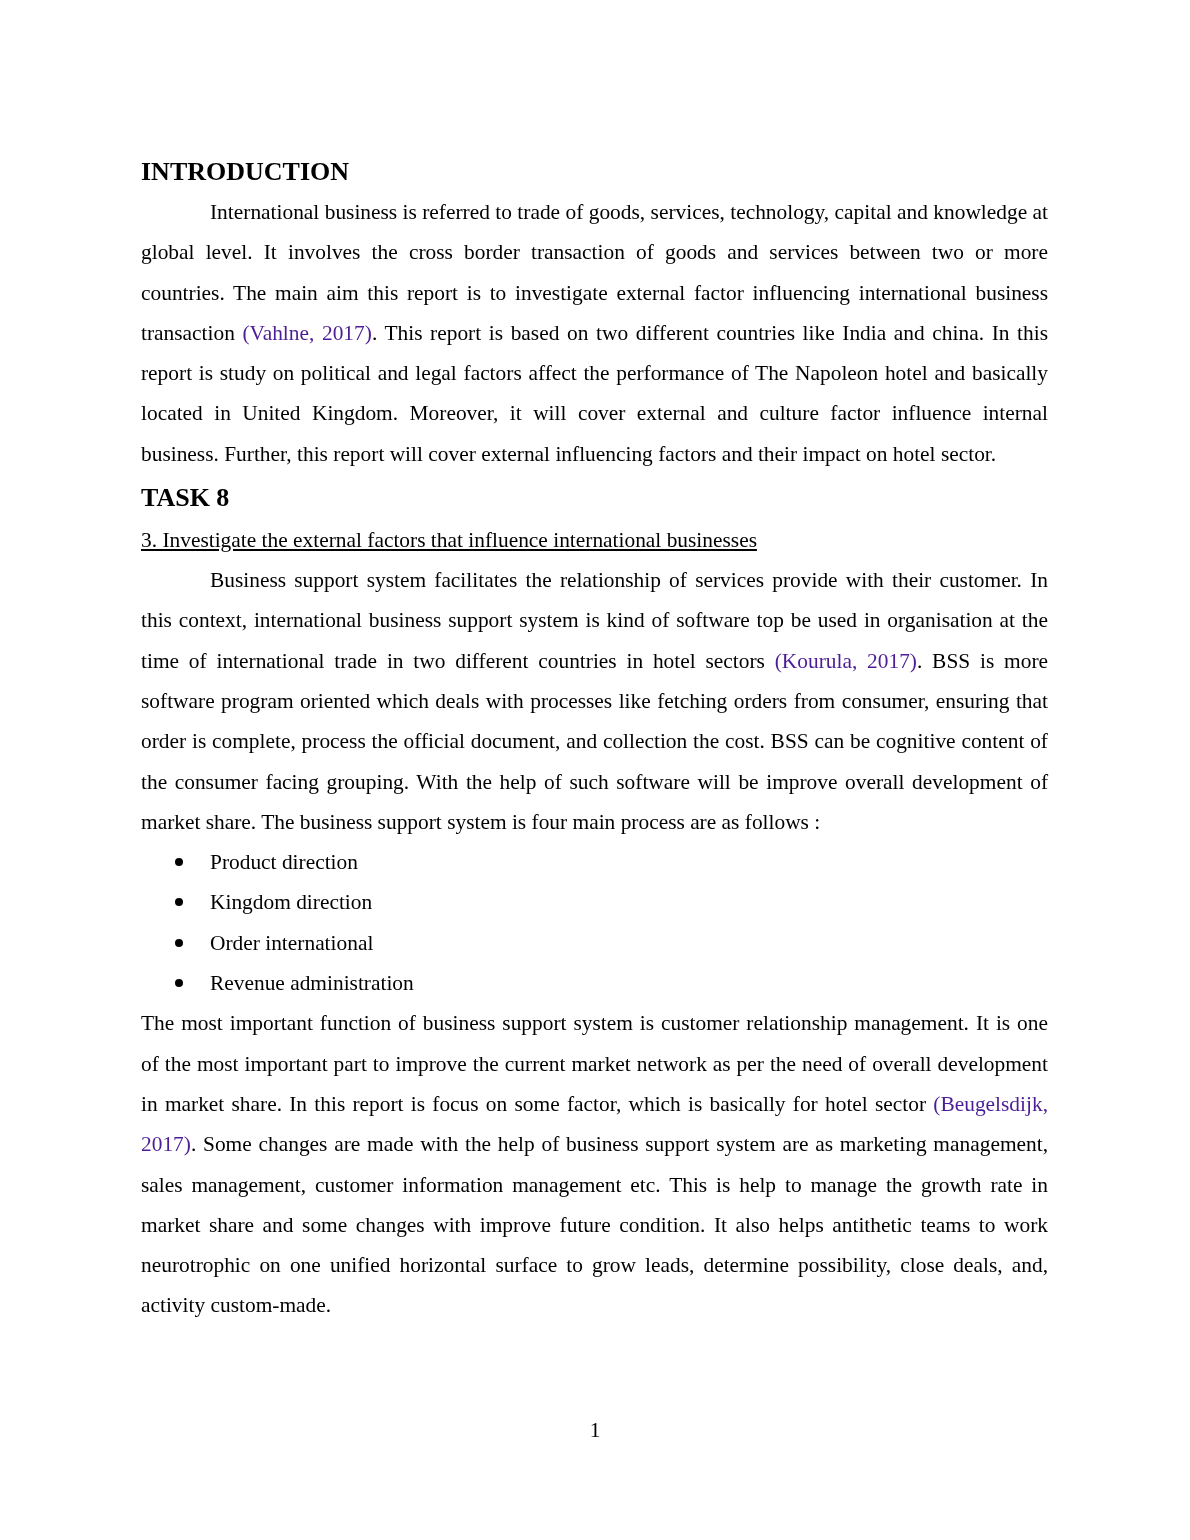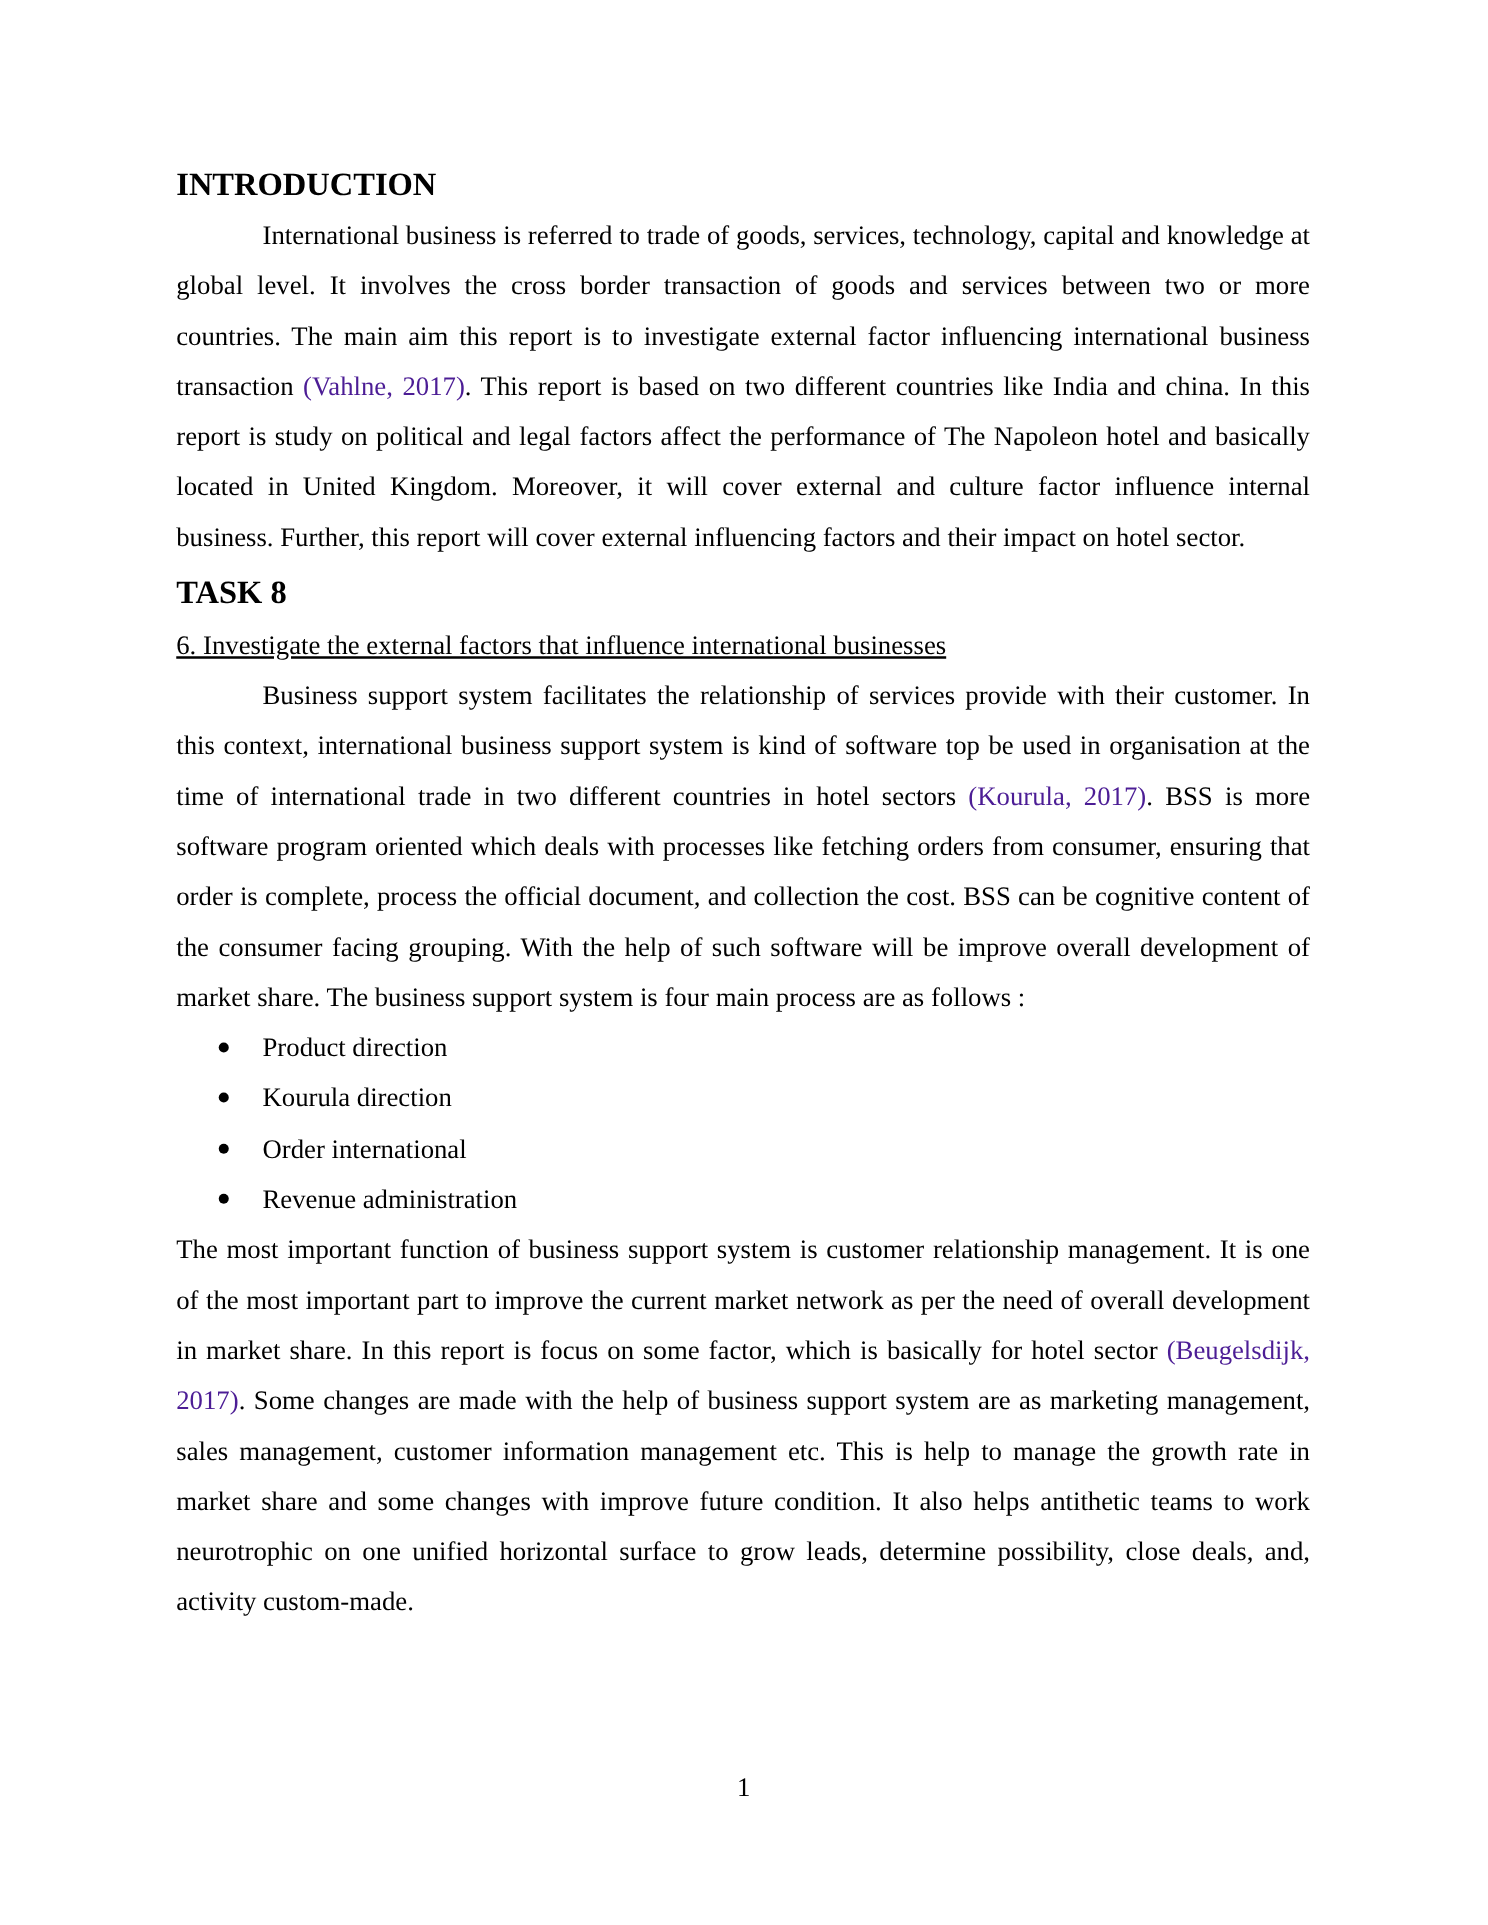--- a/index.html
+++ b/index.html
@@ -11,21 +11,21 @@
       width: 1190px;
       height: 1540px;
       position: relative;
       overflow: hidden;
       font-family: "Liberation Serif", "DejaVu Serif", serif;
       color: #000000;
     }
     .page {
       position: absolute;
       left: 141px;
-      top: 130px;
+      top: 154px;
       width: 907px;
     }
     h1.heading {
       font-family: "Liberation Serif", "DejaVu Serif", serif;
       font-weight: bold;
       font-size: 26px;
       line-height: 36px;
       margin: 0 0 2px 0;
       padding: 0;
     }
@@ -87,27 +87,27 @@
 <body>
 
 <div class="page">
 
   <h1 class="heading">INTRODUCTION</h1>
 
   <p class="para indent"><span>International business is referred to trade of goods, services, technology, capital and knowledge at global level. It involves the cross border transaction of goods and services between two or more countries. The main aim this report is to investigate external factor influencing international business transaction </span><span class="cite">(Vahlne, 2017)</span><span>. This report is based on two different countries like India and china. In this report is study on political and legal factors affect the performance of The Napoleon hotel and basically located in United Kingdom. Moreover, it will cover external and culture factor influence internal business. Further, this report will cover external influencing factors and their impact on hotel sector.</span></p>
 
   <h1 class="heading task">TASK 8</h1>
 
-  <p class="subheading">6. Investigate the external factors that influence international businesses</p>
+  <p class="subheading">3. Investigate the external factors that influence international businesses</p>
 
   <p class="para indent"><span>Business support system facilitates the relationship of services provide with their customer. In this context, international business support system is kind of software top be used in organisation at the time of international trade in two different countries in hotel sectors </span><span class="cite">(Kourula, 2017)</span><span>. BSS is more software program oriented which deals with processes like fetching orders from consumer, ensuring that order is complete, process the official document, and collection the cost. BSS can be cognitive content of the consumer facing grouping. With the help of such software will be improve overall development of market share. The business support system is four main process are as follows :</span></p>
 
   <ul class="bullets">
     <li><span class="bullet"></span><span>Product direction</span></li>
-    <li><span class="bullet"></span><span>Kourula direction</span></li>
+    <li><span class="bullet"></span><span>Kingdom direction</span></li>
     <li><span class="bullet"></span><span>Order international</span></li>
     <li><span class="bullet"></span><span>Revenue administration</span></li>
   </ul>
 
   <p class="para"><span>The most important function of business support system is customer relationship management. It is one of the most important part to improve the current market network as per the need of overall development in market share. In this report is focus on some factor, which is basically for hotel sector </span><span class="cite">(Beugelsdijk, 2017)</span><span>. Some changes are made with the help of business support system are as marketing management, sales management, customer information management etc. This is help to manage the growth rate in market share and some changes with improve future condition. It also helps antithetic teams to work neurotrophic on one unified horizontal surface to grow leads, determine possibility, close deals, and, activity custom-made.</span></p>
 
 </div>
 
 <div class="page-number">1</div>
 

